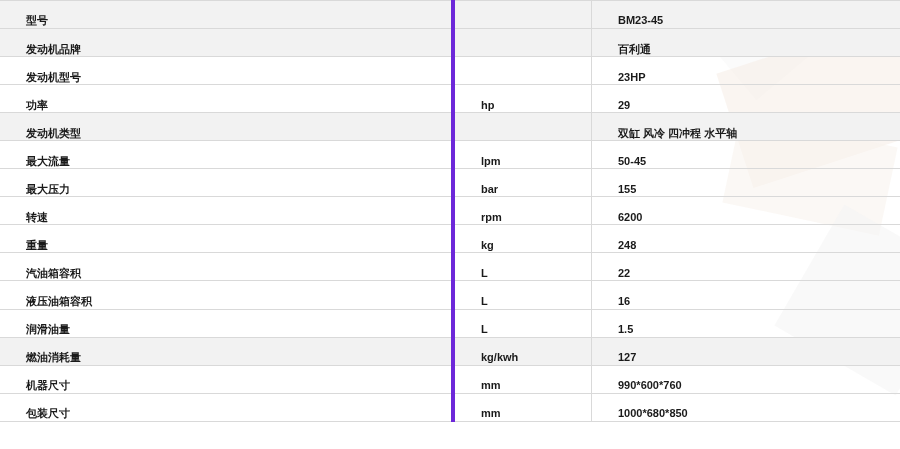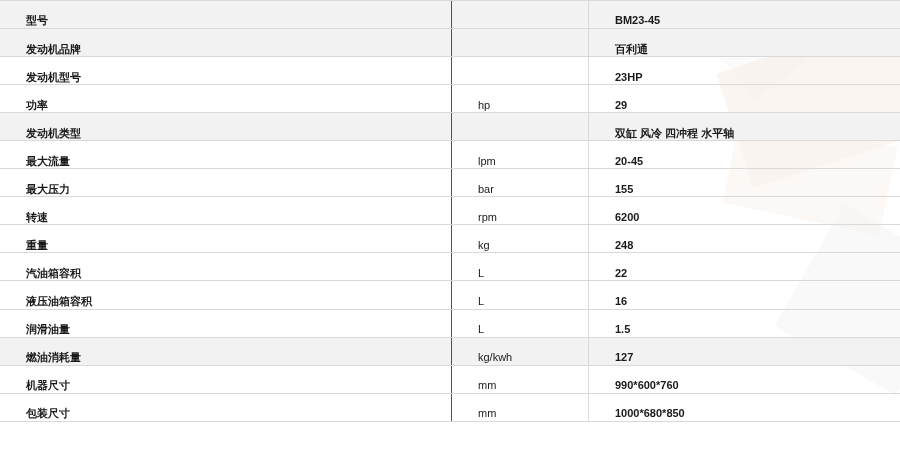--- a/index.html
+++ b/index.html
@@ -76,22 +76,22 @@
     white-space: nowrap;
     overflow: hidden;
   }
   .col-name {
     width: 425px;
     font-weight: bold;
   }
   .col-unit {
     width: 110px;
     padding-left: 12px;
-    border-left: 1px solid #6d28d9;
-    font-weight: normal;
+    border-left: 4px solid #6d28d9;
+    font-weight: bold;
   }
   .col-value {
     width: 365px;
     padding-left: 10px;
     border-left: 1px solid #d9d9d9;
     font-weight: bold;
   }
   tr.shaded td {
     background: #f2f2f2;
   }
@@ -135,21 +135,21 @@
         <td class="col-value"><span class="value-text">29</span></td>
       </tr>
       <tr class="shaded">
         <td class="col-name"><span class="name-text">发动机类型</span></td>
         <td class="col-unit"><span class="unit-text"></span></td>
         <td class="col-value"><span class="value-text">双缸  风冷  四冲程  水平轴</span></td>
       </tr>
       <tr class="plain">
         <td class="col-name"><span class="name-text">最大流量</span></td>
         <td class="col-unit"><span class="unit-text">lpm</span></td>
-        <td class="col-value"><span class="value-text">20-45</span></td>
+        <td class="col-value"><span class="value-text">50-45</span></td>
       </tr>
       <tr class="plain">
         <td class="col-name"><span class="name-text">最大压力</span></td>
         <td class="col-unit"><span class="unit-text">bar</span></td>
         <td class="col-value"><span class="value-text">155</span></td>
       </tr>
       <tr class="plain">
         <td class="col-name"><span class="name-text">转速</span></td>
         <td class="col-unit"><span class="unit-text">rpm</span></td>
         <td class="col-value"><span class="value-text">6200</span></td>

